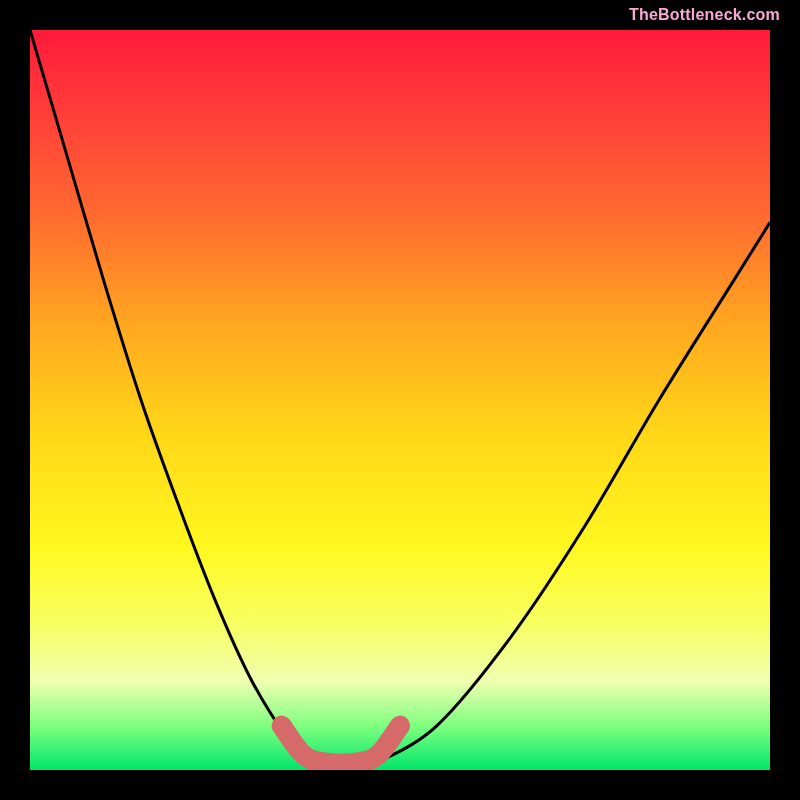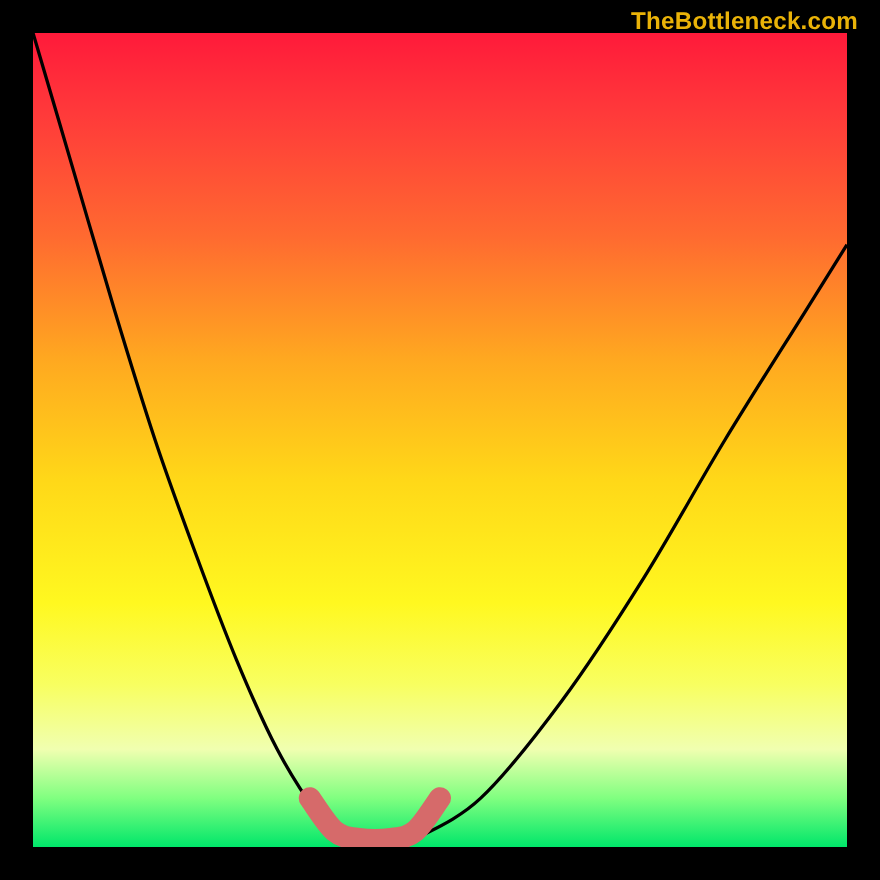--- a/index.html
+++ b/index.html
@@ -26,23 +26,23 @@
       #f8ff60 80%,
       #f0ffb0 88%,
       #80ff80 94%,
       #00e66a 100%);
   }
   .watermark {
     position: absolute;
     top: 6px;
     right: 20px;
     font-family: Arial, Helvetica, sans-serif;
-    font-size: 22px;
+    font-size: 16px;
     font-weight: bold;
-    color: #eab308;
+    color: #f9a8d4;
     letter-spacing: 0.2px;
     user-select: none;
   }
   svg.curves {
     position: absolute;
     left: 0; top: 0;
     width: 740px; height: 740px;
   }
   .curve {
     fill: none;

